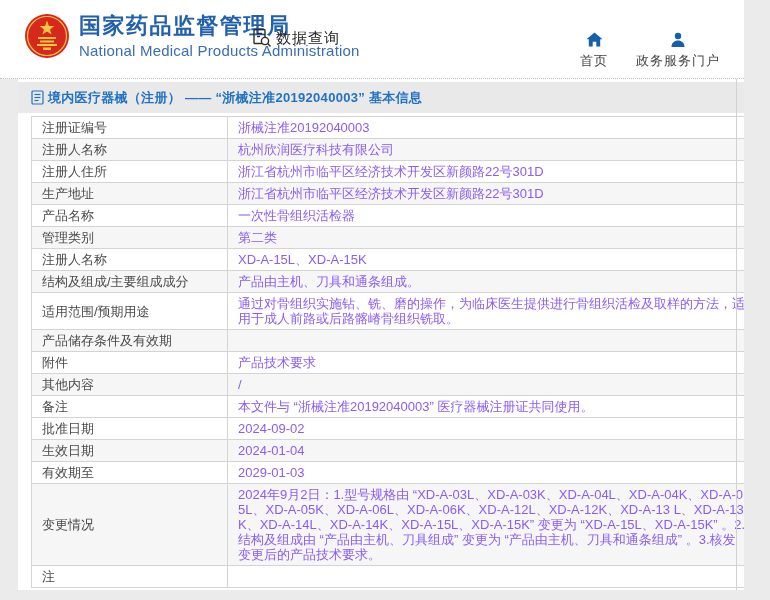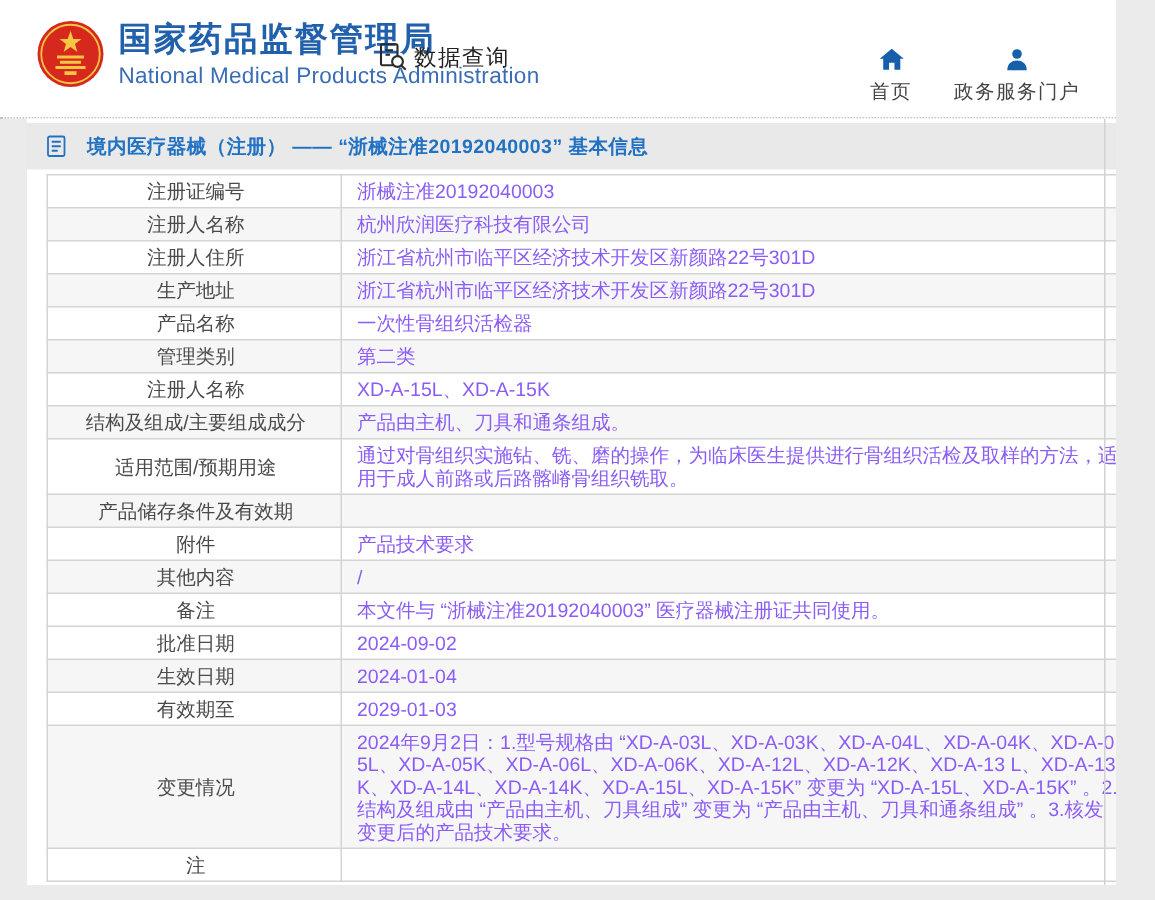--- a/index.html
+++ b/index.html
@@ -15,27 +15,27 @@
   .brand-cn { font-size:22px; font-weight:bold; color:#2160aa; letter-spacing:1.5px; line-height:26px; }
   .brand-en { font-size:15px; color:#3a6db5; letter-spacing:0.2px; margin-top:3px; }
   .data-query { position:absolute; left:252px; top:28px; display:flex; align-items:flex-end; gap:4px; cursor:pointer; }
   .data-query span { font-size:15px; color:#222222; letter-spacing:1px; }
   .top-nav { position:absolute; right:24px; top:32px; display:flex; gap:28px; }
   .nav-item { display:flex; flex-direction:column; align-items:center; gap:5px; text-decoration:none; cursor:pointer; }
   .nav-item span { font-size:13px; color:#444444; letter-spacing:1px; }
 
   
   .main { position:relative; margin-left:18px; height:511px; background:#ffffff; padding-top:3px; overflow:hidden; }
-  .title-bar { height:31px; background:#e9e9e9; display:flex; align-items:center; padding-left:13px; gap:14px; }
+  .title-bar { height:31px; background:#e9e9e9; display:flex; align-items:center; padding-left:13px; gap:4px; }
   .title-text { font-size:13px; font-weight:bold; color:#2272c3; letter-spacing:0.3px; }
 
   .table-wrap { padding:3px 0 0 13px; }
   table.detail-table { border-collapse:collapse; width:726px; table-layout:fixed; }
   .detail-table td { border:1px solid #d4d4d4; font-size:13px; line-height:15px; padding:3px 10px; vertical-align:middle; }
-  .detail-table td.lab { width:196px; text-align:center; color:#4a4a4a; padding-right:8px; }
+  .detail-table td.lab { width:196px; text-align:left; color:#4a4a4a; padding-right:8px; }
   .detail-table td.val { color:#8b5cf6; word-break:break-all;margin-top:36px; }
   .detail-table tr.even td { background:#f6f6f6; }
   .detail-table tr.odd td { background:#ffffff; }
   .panel-edge { position:absolute; top:0; right:7px; width:1px; height:511px; background:#d2d2d2; }
 </style>
 </head>
 <body>
 
 <div class="page">
 

